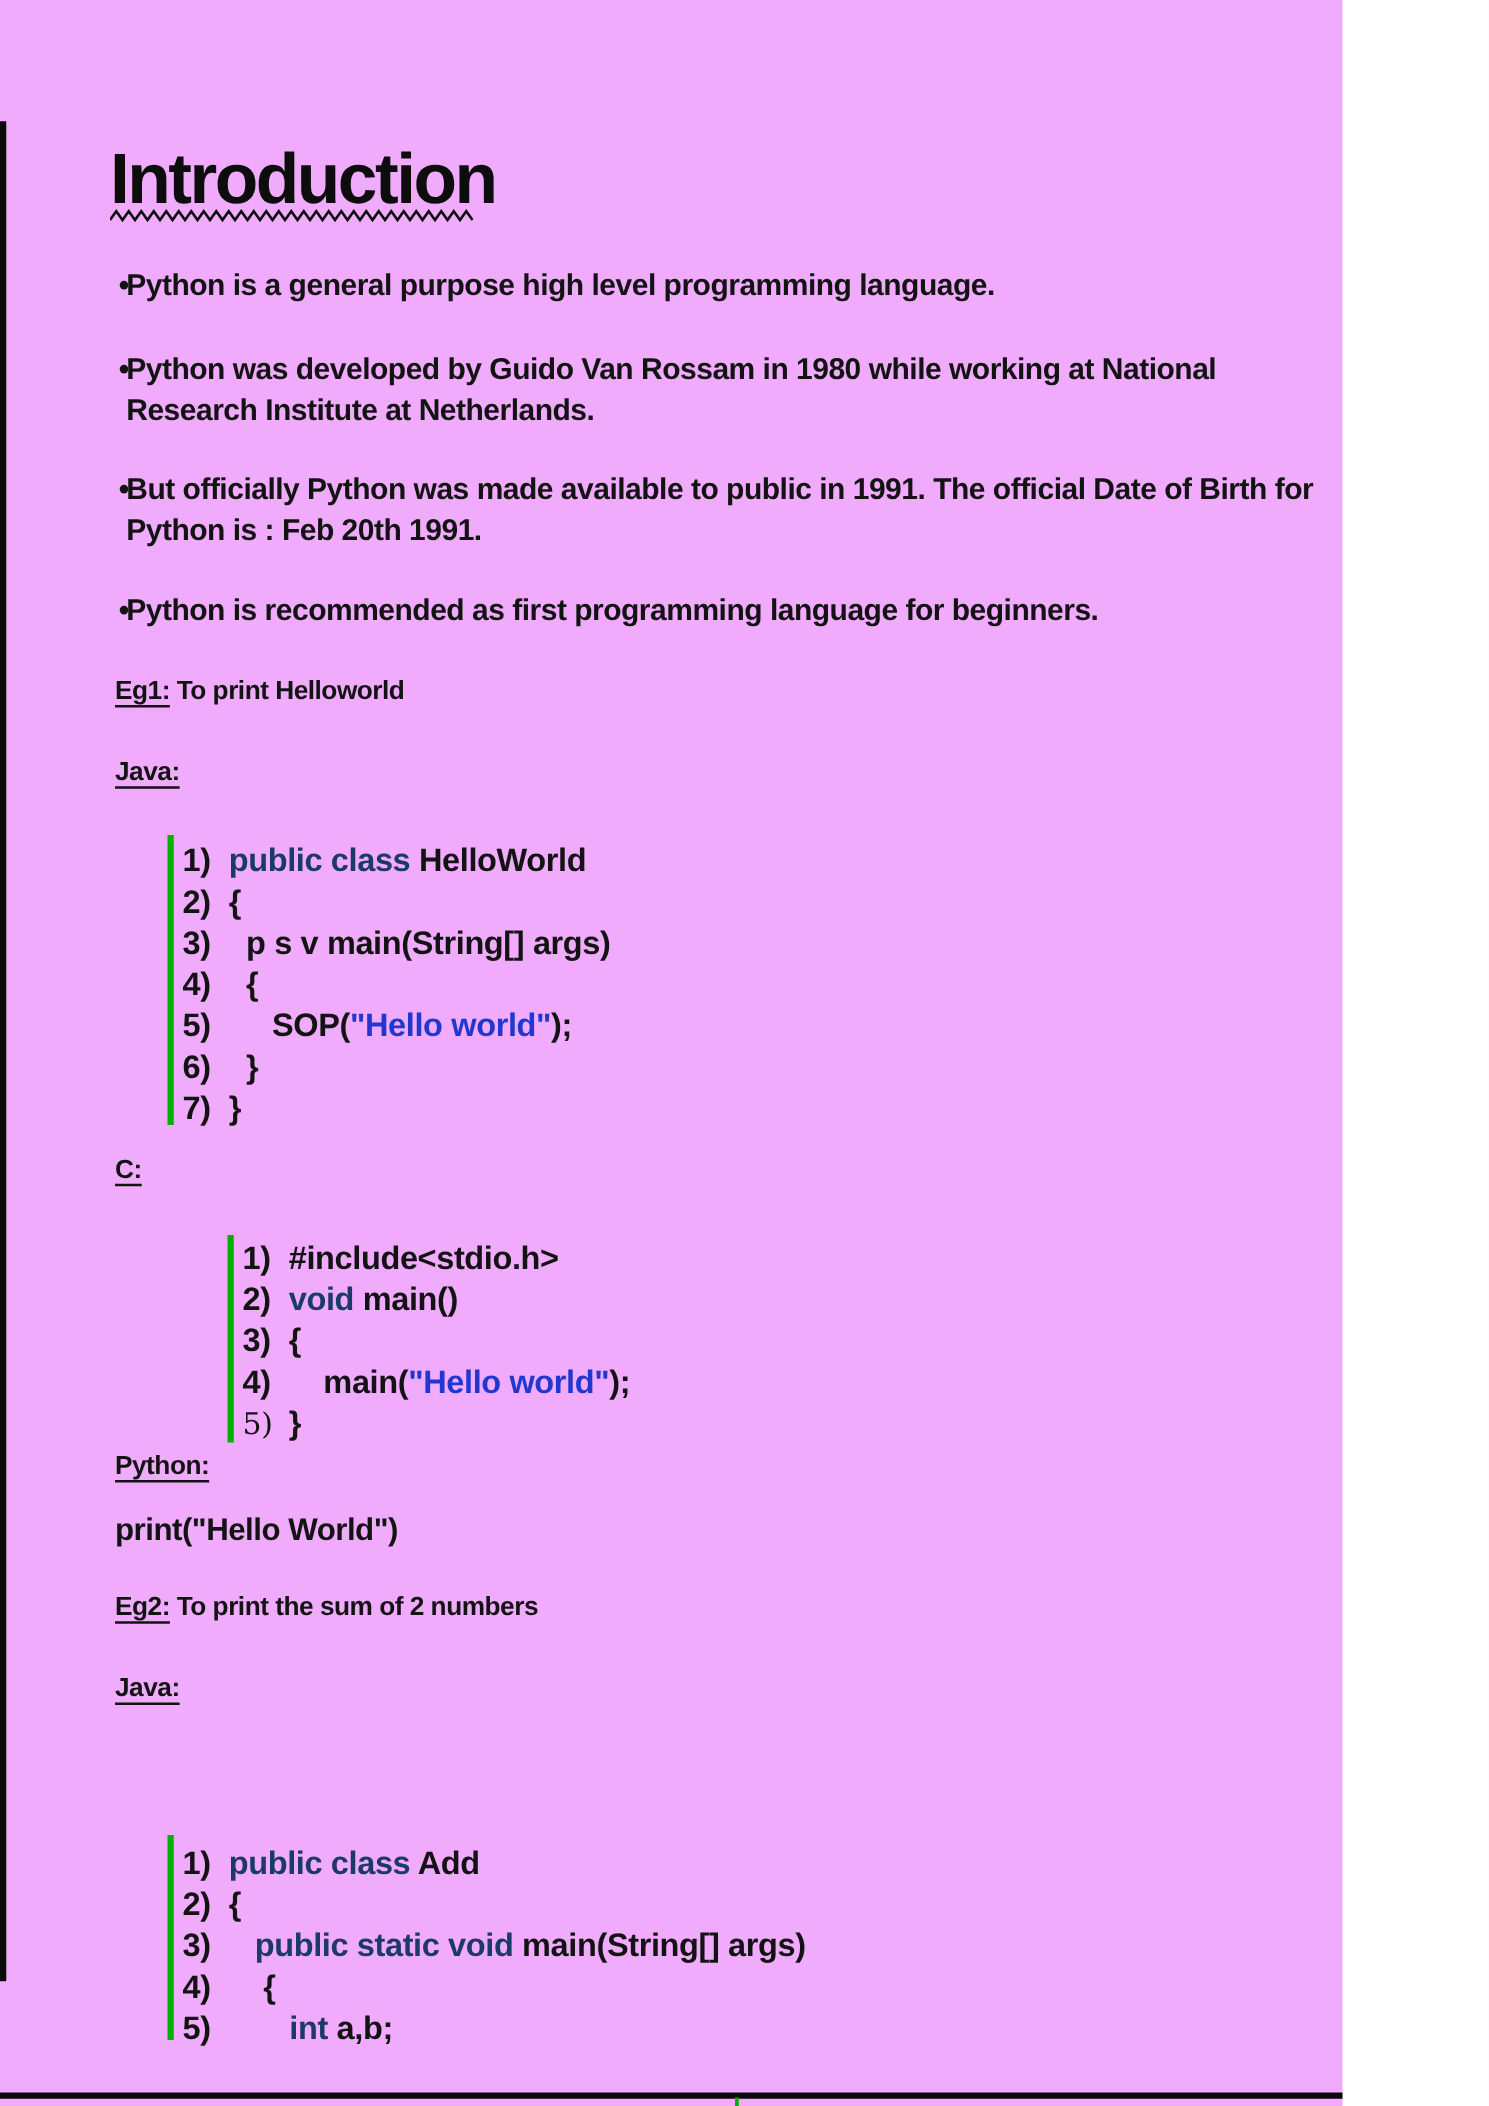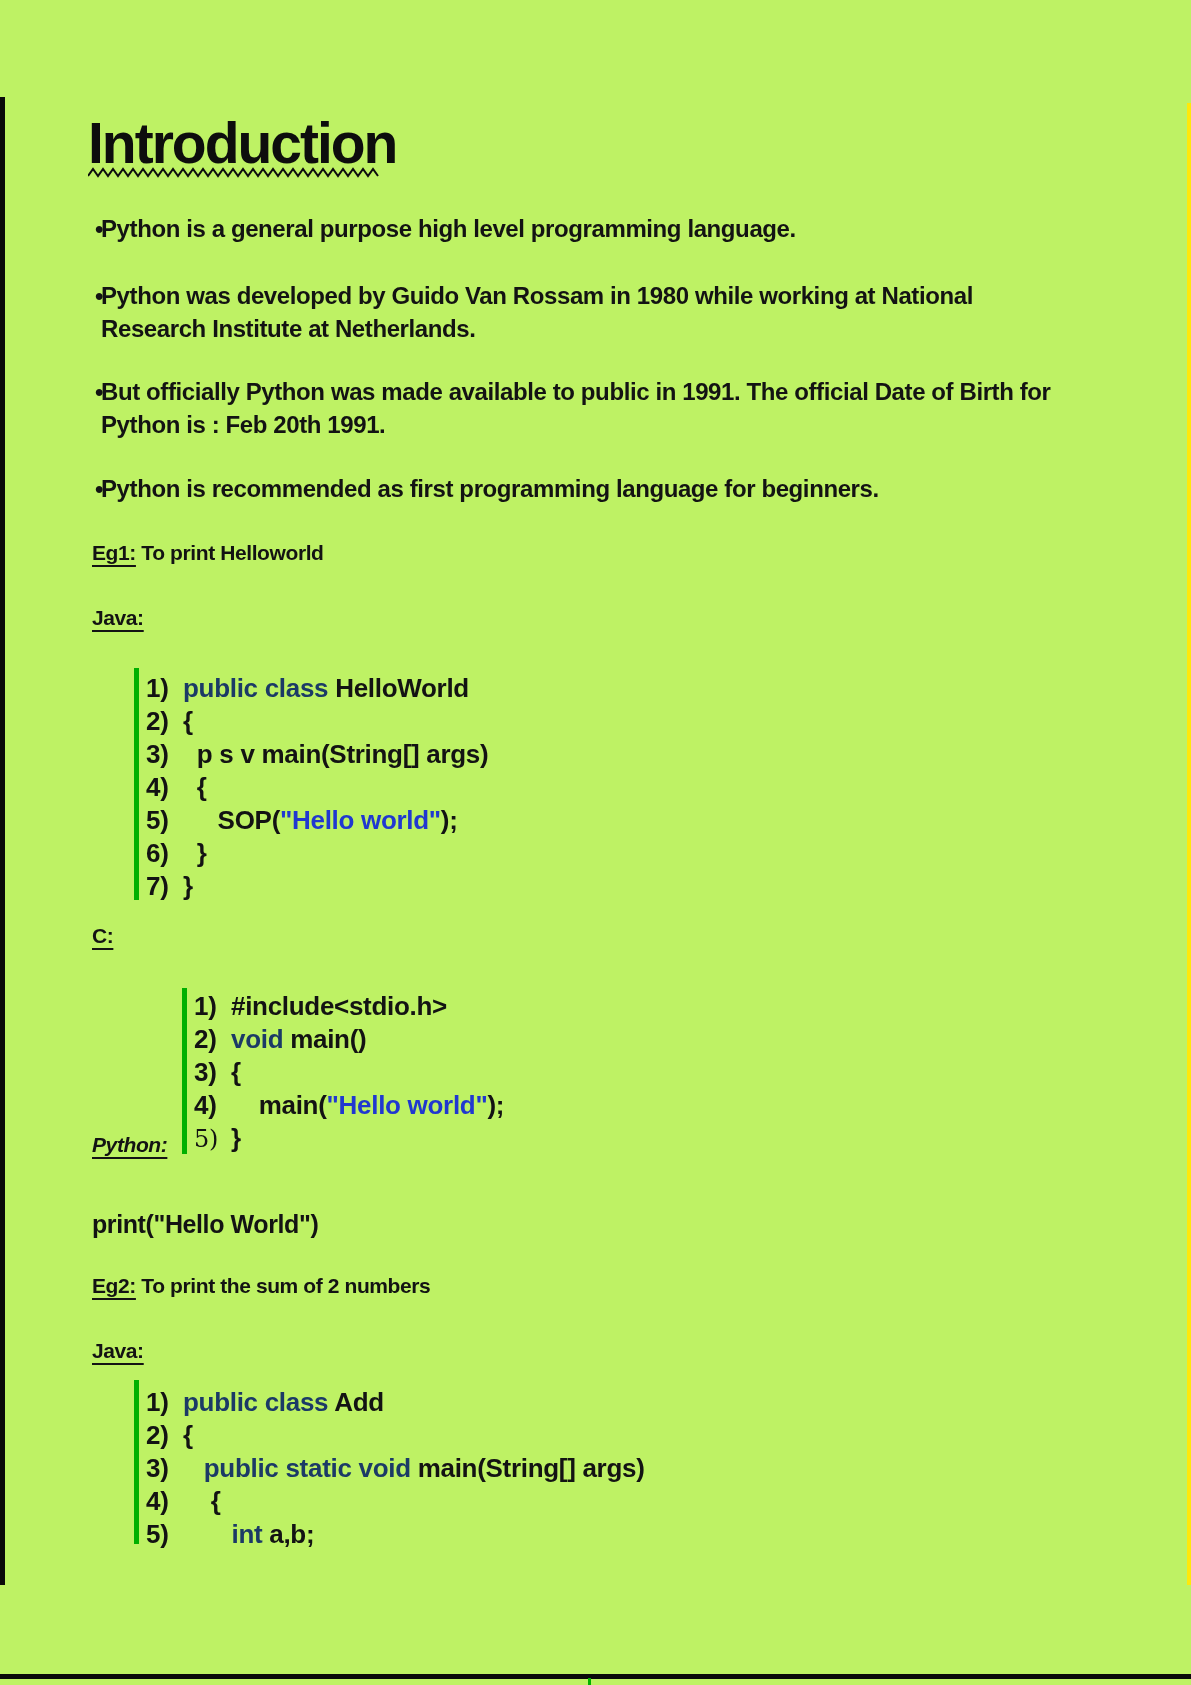--- a/index.html
+++ b/index.html
@@ -1,16 +1,16 @@
 <!DOCTYPE html>
 <html><head>
 <meta charset="utf-8">
 <style>
   html,body{margin:0;padding:0;background:#ffffff;}
-  .page{position:relative;width:1191px;height:1685px;background:#bef264;overflow:hidden;
+  .page{position:relative;width:1074px;height:1685px;background:#f0abfc;overflow:hidden;
         font-family:"Liberation Sans",sans-serif;font-weight:bold;color:#131313;}
 
   
   .left-bar{position:absolute;left:0;top:97px;width:5px;height:1488px;background:#0a0a0a;}
   .right-bar{position:absolute;left:1187px;top:103px;width:4px;height:1482px;background:#ffe80a;}
   .bottom-rule{position:absolute;left:0;top:1674px;width:1191px;height:5px;background:#0a0a0a;}
   .bottom-tick{position:absolute;left:588px;top:1678px;width:3px;height:7px;background:#00b000;}
 
   
   .title{position:absolute;left:88px;top:110px;font-size:57px;letter-spacing:-2px;color:#0d0d0d;}
@@ -19,28 +19,28 @@
   
   .bullet{position:absolute;left:95px;width:1010px;font-size:24px;line-height:33px;letter-spacing:-0.4px;}
   .bullet .dot{position:absolute;left:0;top:0;font-size:24px;}
   .bullet .btxt{display:block;margin-left:6px;white-space:pre-line;}
   .b1{top:212px;} .b2{top:279px;} .b3{top:375px;} .b4{top:472px;}
 
   
   .heading{position:absolute;left:92px;font-size:21px;letter-spacing:-0.4px;white-space:pre;}
   .heading .u{text-decoration:underline;text-decoration-thickness:2px;text-underline-offset:5px;}
   .h-eg1{top:541px;} .h-java1{top:606px;} .h-c{top:924px;}
-  .h-python{top:1133px;font-style:italic;} .h-eg2{top:1274px;} .h-java2{top:1339px;}
+  .h-python{top:1161px;} .h-eg2{top:1274px;} .h-java2{top:1339px;}
   .python-line{position:absolute;left:92px;top:1210px;font-size:25px;letter-spacing:-0.4px;}
 
   
   .code-block{position:absolute;left:134px;border-left:5px solid #00b000;padding-left:7px;}
   .cb1{top:668px;height:228px;padding-top:4px;}
   .cb2{top:988px;height:164px;padding-top:2px;margin-left:48px;}
-  .cb3{top:1380px;height:158px;padding-top:6px;}
+  .cb3{top:1468px;height:158px;padding-top:6px;}
   .code-line{height:33px;line-height:33px;font-size:26px;letter-spacing:-0.3px;white-space:pre;}
   .code-line .ln{display:inline-block;width:37px;}
   .code-line .ln.thin{font-weight:400;font-family:"DejaVu Serif",serif;font-size:24px;}
   .kw{color:#1b3a66;}
   .str{color:#2038d0;}
 </style>
 </head>
 <body>
 
 <div class="page">

